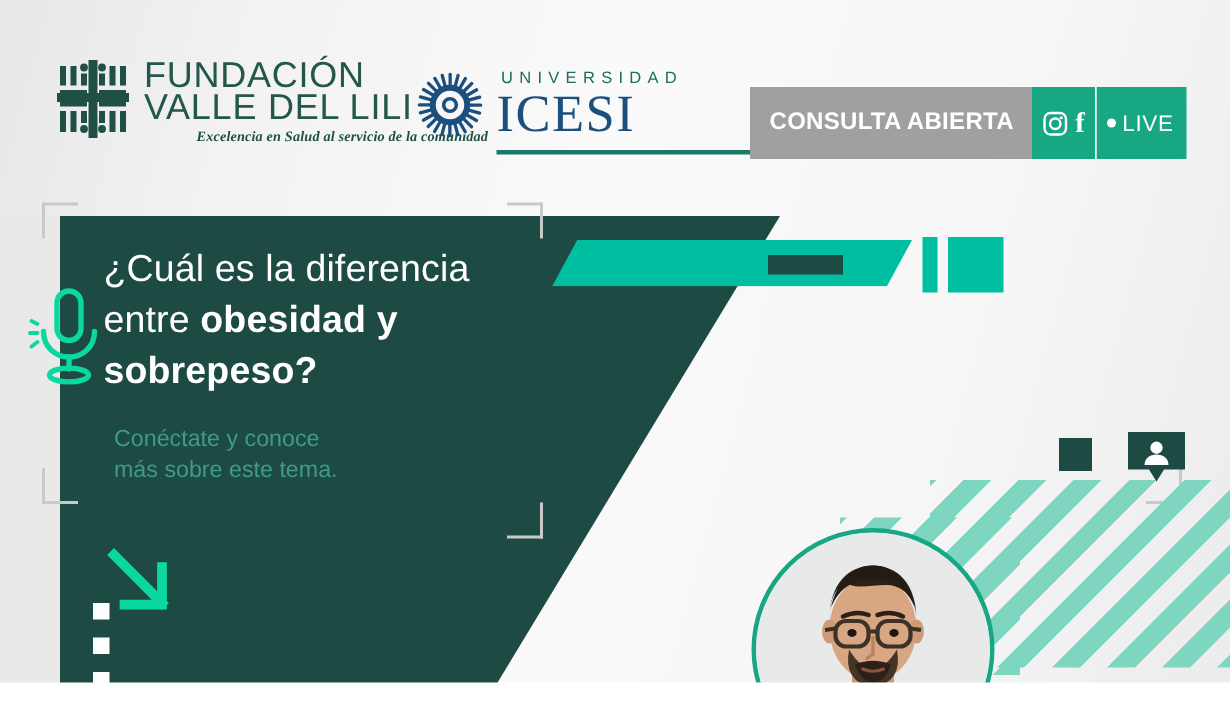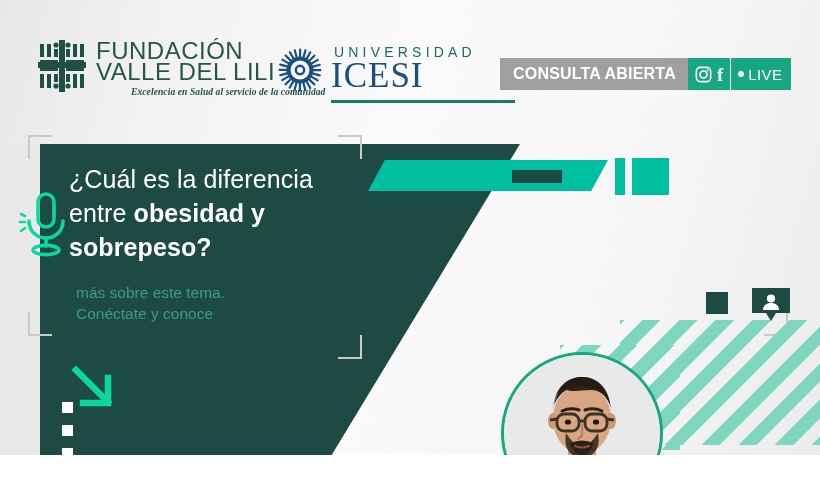--- a/index.html
+++ b/index.html
@@ -28,34 +28,34 @@
   .fvl-tag{
     margin-top:5px;font-family:"Liberation Serif",serif;
     font-style:italic;font-weight:700;font-size:9.5px;
     letter-spacing:.1px;color:#1f4f45;white-space:nowrap;margin-left:35px;
   }
 
   .icesi-logo{position:absolute;left:278px;top:46px;display:flex;align-items:center;}
   .icesi-mark{width:44px;height:44px;flex:0 0 auto;}
   .icesi-words{margin-left:9px;}
   .icesi-top{
-    font-size:14px;letter-spacing:4.2px;color:#1a6b63;font-weight:400;
+    font-size:11px;letter-spacing:4.2px;color:#1a6b63;font-weight:400;
     line-height:12px;padding-left:3px;
   }
   .icesi-main{
     font-family:"Liberation Serif",serif;font-size:35px;line-height:35px;
     letter-spacing:1px;color:#1b4f7e;font-weight:400;
   }
   .icesi-rule{
     position:absolute;left:0px;top:54px;width:184px;height:3px;
     background:#1a7a64;
   }
 
   .consulta{
-    position:absolute;left:500px;top:58px;height:32px;display:flex;align-items:stretch;
+    position:absolute;left:500px;top:58px;height:48px;display:flex;align-items:stretch;
   }
   .consulta-label{
     background:#a0a0a0;color:#ffffff;font-weight:700;font-size:16px;
     letter-spacing:.2px;display:flex;align-items:center;padding:0 12px 0 13px;
   }
   .consulta-social{
     background:#17a883;display:flex;align-items:center;padding:0 7px;gap:5px;
   }
   .ig-ico{width:17px;height:17px;}
   .fb-ico{color:#fff;font-family:"Liberation Serif",serif;font-weight:700;font-size:19px;line-height:19px;}
@@ -299,22 +299,22 @@
         <ellipse cx="28" cy="62" rx="13" ry="4.6"></ellipse>
         <path d="M7 28 L3 26 M7 34 L2 34 M7 40 L3 43" stroke-width="2.6"></path>
       </g>
     </svg>
 
     <div class="headline">
       <span>¿Cuál es la diferencia entre </span><b>obesidad y sobrepeso?</b>
     </div>
 
     <div class="subline">
+      <div>Conéctate y conoce</div>
       <div>más sobre este tema.</div>
-      <div>Conéctate y conoce</div>
     </div>
 
     <svg class="arrow" viewBox="0 0 52 52">
       <g stroke="#0bd8a0" stroke-width="6.5" fill="none" stroke-linecap="square">
         <line x1="8" y1="8" x2="40" y2="40"></line>
         <polyline points="40,16 40,41 15,41"></polyline>
       </g>
     </svg>
 
     <div class="dotcol">

